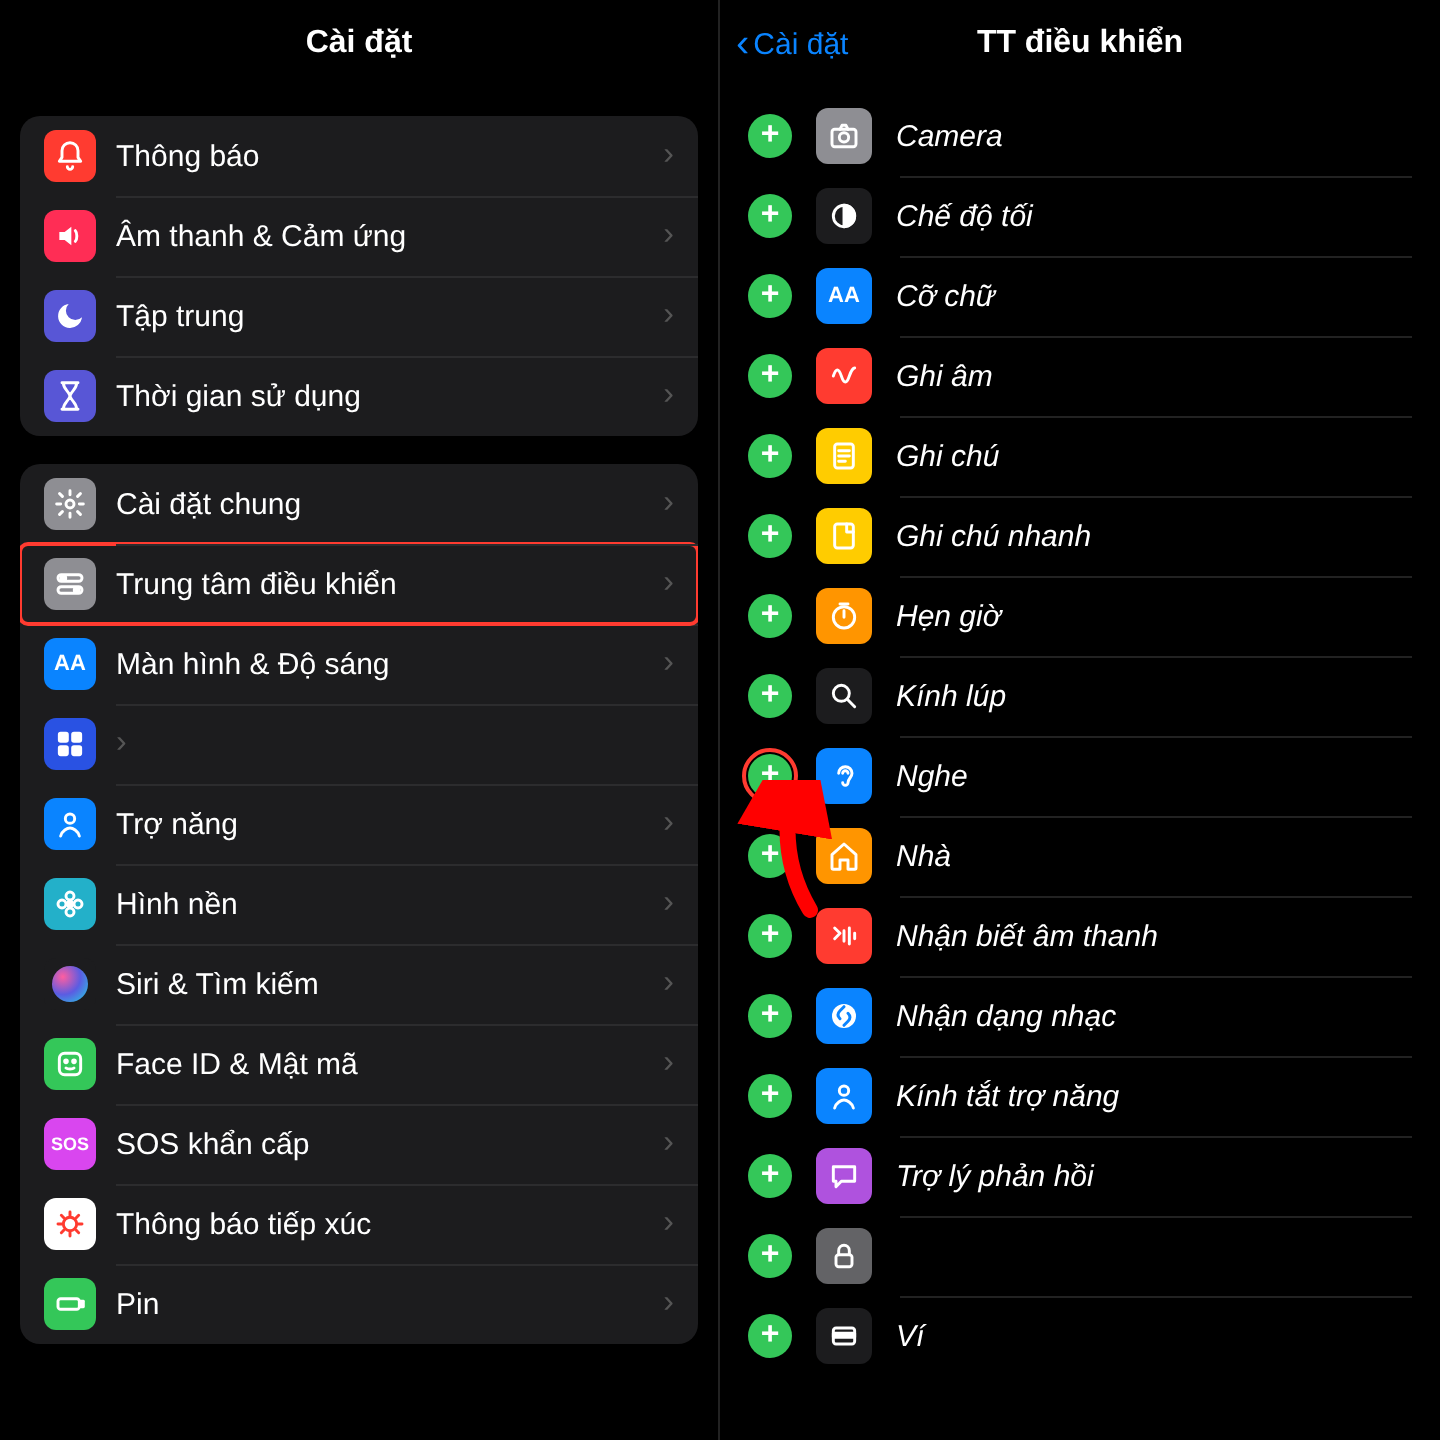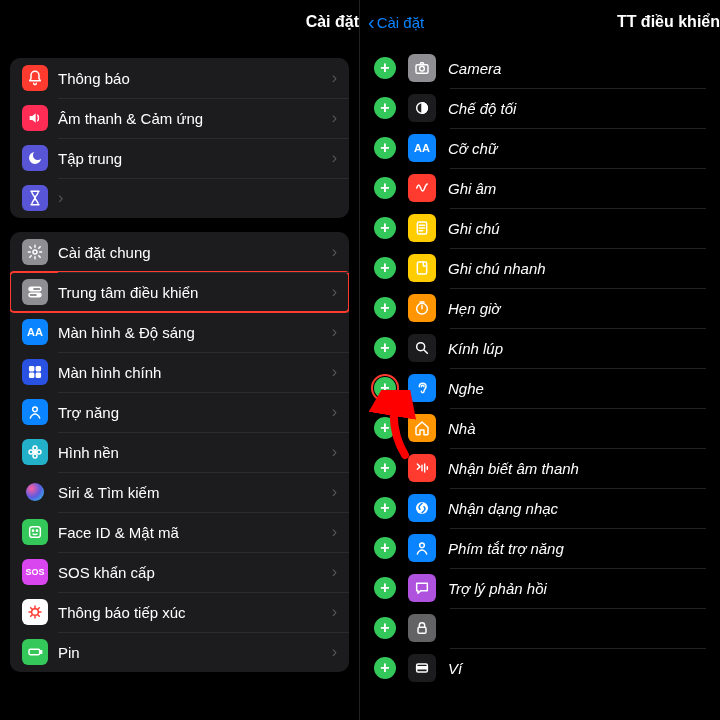--- a/index.html
+++ b/index.html
@@ -18,21 +18,21 @@
     background: #000;
     display: flex;
     flex-direction: column;
     position: relative;
   }
   .panel.left { border-right: 1px solid #222; }
   .header {
     height: 44px;
     display: flex;
     align-items: center;
-    justify-content: flex-end;
+    justify-content: center;
     position: relative;
     font-size: 16px;
     font-weight: 600;
   }
   .back-btn {
     position: absolute;
     left: 8px;
     color: #0a84ff;
     display: flex;
     align-items: center;
@@ -182,20 +182,21 @@
           </div>
           <div class="label">Tập trung</div>
           <div class="chevron">›</div>
         </div>
         <div class="row">
           <div class="icon" style="background:#5856d6">
             <svg width="16" height="16" viewBox="0 0 24 24" fill="none" stroke="#fff" stroke-width="2.2" stroke-linecap="round" stroke-linejoin="round">
               <path d="M6 2h12M6 22h12M7 2c0 5 4 6 5 10-1 4-5 5-5 10M17 2c0 5-4 6-5 10 1 4 5 5 5 10"></path>
             </svg>
           </div>
+          <div class="label">Thời gian sử dụng</div>
           <div class="chevron">›</div>
         </div>
       </div>
     <div class="group" id="group2">
         <div class="row">
           <div class="icon" style="background:#8e8e93">
             <svg width="16" height="16" viewBox="0 0 24 24" fill="none" stroke="#fff" stroke-width="2.2" stroke-linecap="round" stroke-linejoin="round">
               <circle cx="12" cy="12" r="3"></circle>
               <path d="M12 2v3M12 19v3M4.2 4.2l2.1 2.1M17.7 17.7l2.1 2.1M2 12h3M19 12h3M4.2 19.8l2.1-2.1M17.7 6.3l2.1-2.1"></path>
             </svg>
@@ -224,21 +225,20 @@
         </div>
         <div class="row">
           <div class="icon" style="background:#2952e3">
             <svg width="16" height="16" viewBox="0 0 24 24" fill="none" stroke="#fff" stroke-width="2.2" stroke-linecap="round" stroke-linejoin="round">
               <rect x="4" y="4" width="6" height="6" rx="1" fill="#fff"></rect>
               <rect x="14" y="4" width="6" height="6" rx="1" fill="#fff"></rect>
               <rect x="4" y="14" width="6" height="6" rx="1" fill="#fff"></rect>
               <rect x="14" y="14" width="6" height="6" rx="1" fill="#fff"></rect>
             </svg>
           </div>
-          <div class="label">Màn hình chính</div>
           <div class="chevron">›</div>
         </div>
         <div class="row">
           <div class="icon" style="background:#0a84ff">
             <svg width="16" height="16" viewBox="0 0 24 24" fill="none" stroke="#fff" stroke-width="2.2" stroke-linecap="round" stroke-linejoin="round">
               <circle cx="12" cy="8" r="3.5"></circle>
               <path d="M5 21c1-4 5-6 7-6s6 2 7 6"></path>
             </svg>
           </div>
           <div class="label">Trợ năng</div>
@@ -433,21 +433,21 @@
         <div class="cc-label">Nhận dạng nhạc</div>
       </div>
       <div class="cc-row">
         <div class="add-btn">+</div>
         <div class="cc-icon" style="background:#0a84ff">
           <svg width="16" height="16" viewBox="0 0 24 24" fill="none" stroke="#fff" stroke-width="2.2" stroke-linecap="round" stroke-linejoin="round">
             <circle cx="12" cy="8" r="3.5"></circle>
             <path d="M5 21c1-4 5-6 7-6s6 2 7 6"></path>
           </svg>
         </div>
-        <div class="cc-label">Phím tắt trợ năng</div>
+        <div class="cc-label">Kính tắt trợ năng</div>
       </div>
       <div class="cc-row">
         <div class="add-btn">+</div>
         <div class="cc-icon" style="background:#af52de">
           <svg width="16" height="16" viewBox="0 0 24 24" fill="none" stroke="#fff" stroke-width="2.2" stroke-linecap="round" stroke-linejoin="round">
             <path d="M4 5h16v11H10l-4 4v-4H4z"></path>
           </svg>
         </div>
         <div class="cc-label">Trợ lý phản hồi</div>
       </div>

